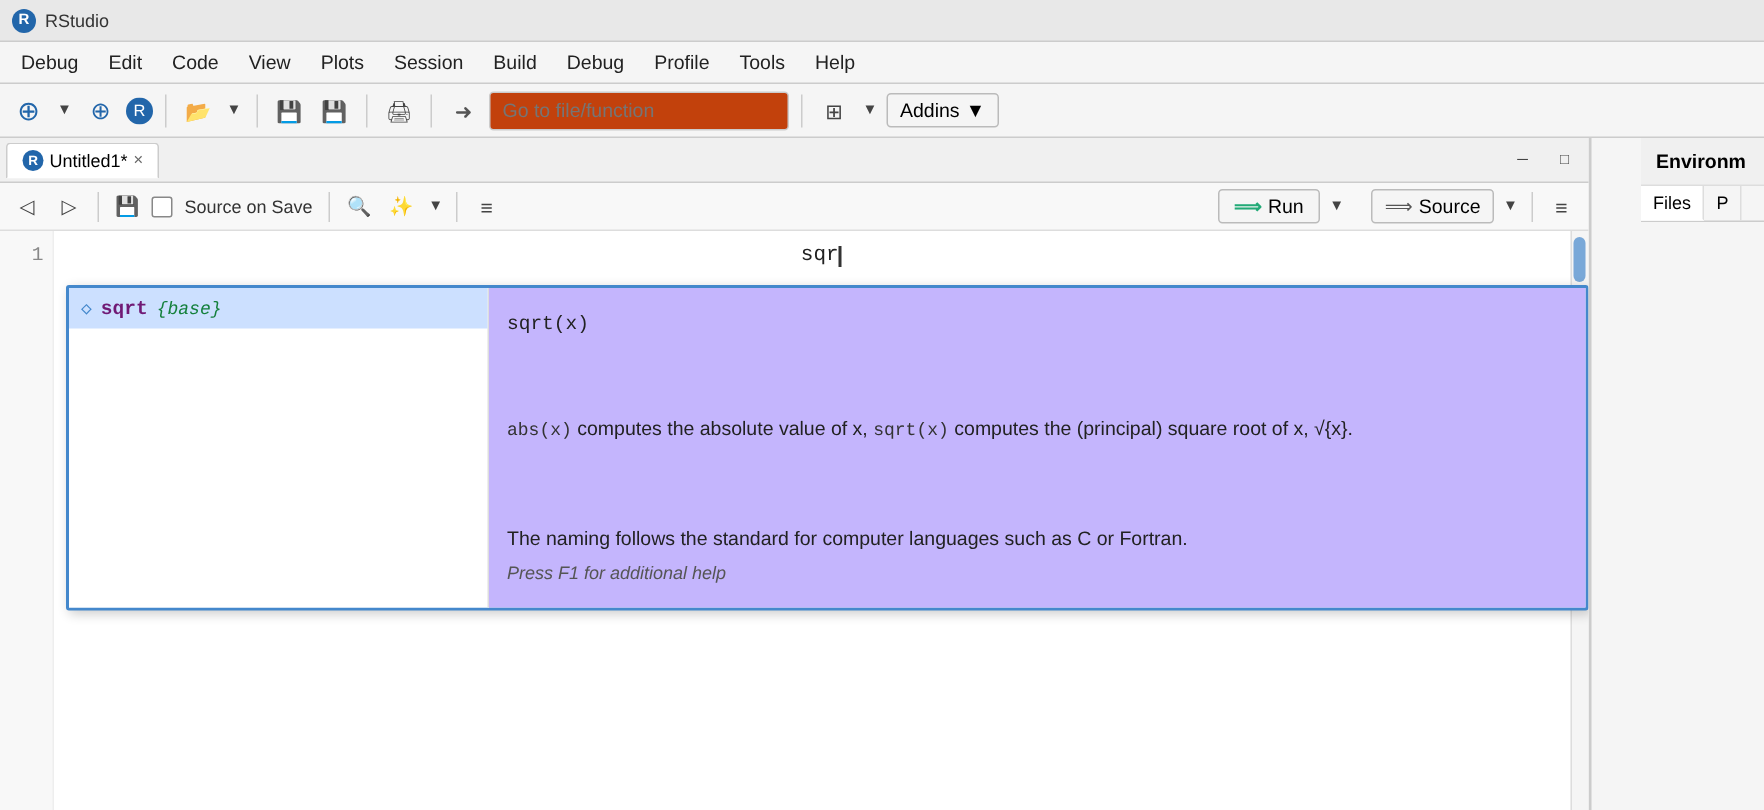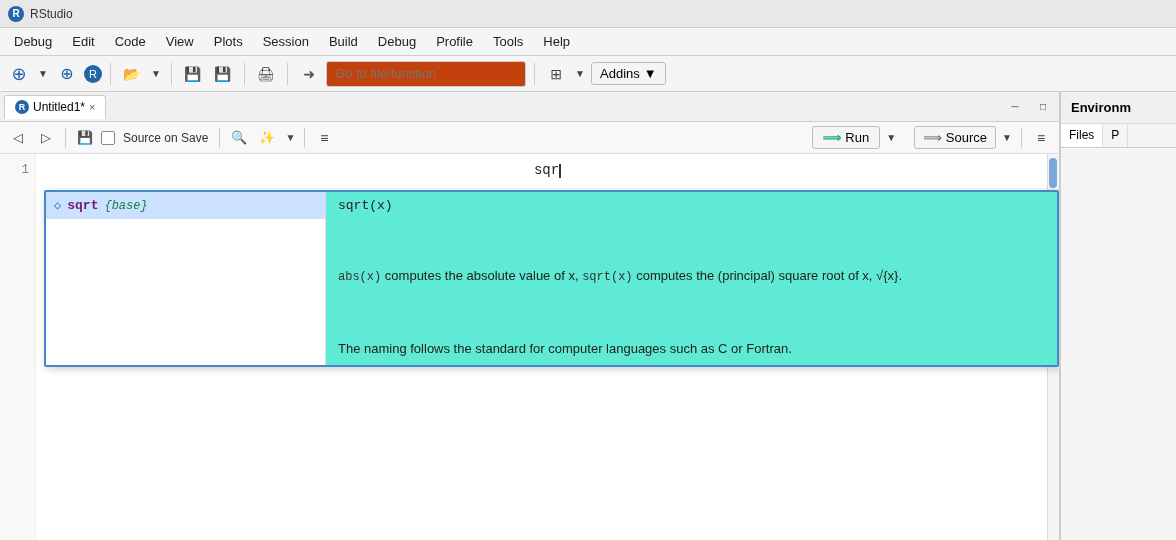--- a/index.html
+++ b/index.html
@@ -263,22 +263,22 @@
       color: #701a75;
     }
     .ac-package {
       color: #15803d;
       font-size: 12px;
       font-style: italic;
     }
 
     #ac-help {
       flex: 1;
-      background: #5eead4;
-      padding: 6px 12px;
+      background: #c4b5fd;
+      padding: 16px 12px;
       display: flex;
       flex-direction: column;
       gap: 6px;
     }
     .ac-help-signature {
       font-family: 'Courier New', monospace;
       font-size: 13px;
       color: #222;
     }
     .ac-help-desc {
@@ -299,20 +299,21 @@
       color: #333;
     }
 
     
     #right-panel {
       width: 116px;
       background: #f5f5f5;
       border-left: 1px solid #ccc;
       display: flex;
       flex-direction: column;
+      padding-left: 33px;
     }
     #right-panel-header {
       padding: 8px 10px;
       font-weight: bold;
       font-size: 13px;
       border-bottom: 1px solid #ddd;
       background: #f0f0f0;
     }
     #right-panel-tabs {
       display: flex;
@@ -454,20 +455,21 @@
           <div class="ac-help-signature">sqrt(x)</div>
           <div class="ac-help-desc">
             <span class="inline-code">abs(x)</span>
             <span> computes the absolute value of x, </span>
             <span class="inline-code">sqrt(x)</span>
             <span> computes the (principal) square root of x, √{x}.</span>
           </div>
           <div class="ac-help-desc">
             The naming follows the standard for computer languages such as C or Fortran.
           </div>
+          <div class="ac-help-footer">Press F1 for additional help</div>
         </div>
       </div>
 
       <div id="scrollbar-hint">
         <div style="position:absolute;top:4px;right:2px;width:8px;height:30px;background:#4488cc;border-radius:4px;opacity:0.7;"></div>
       </div>
     </div>
   </div>
 
   <div id="right-panel">

